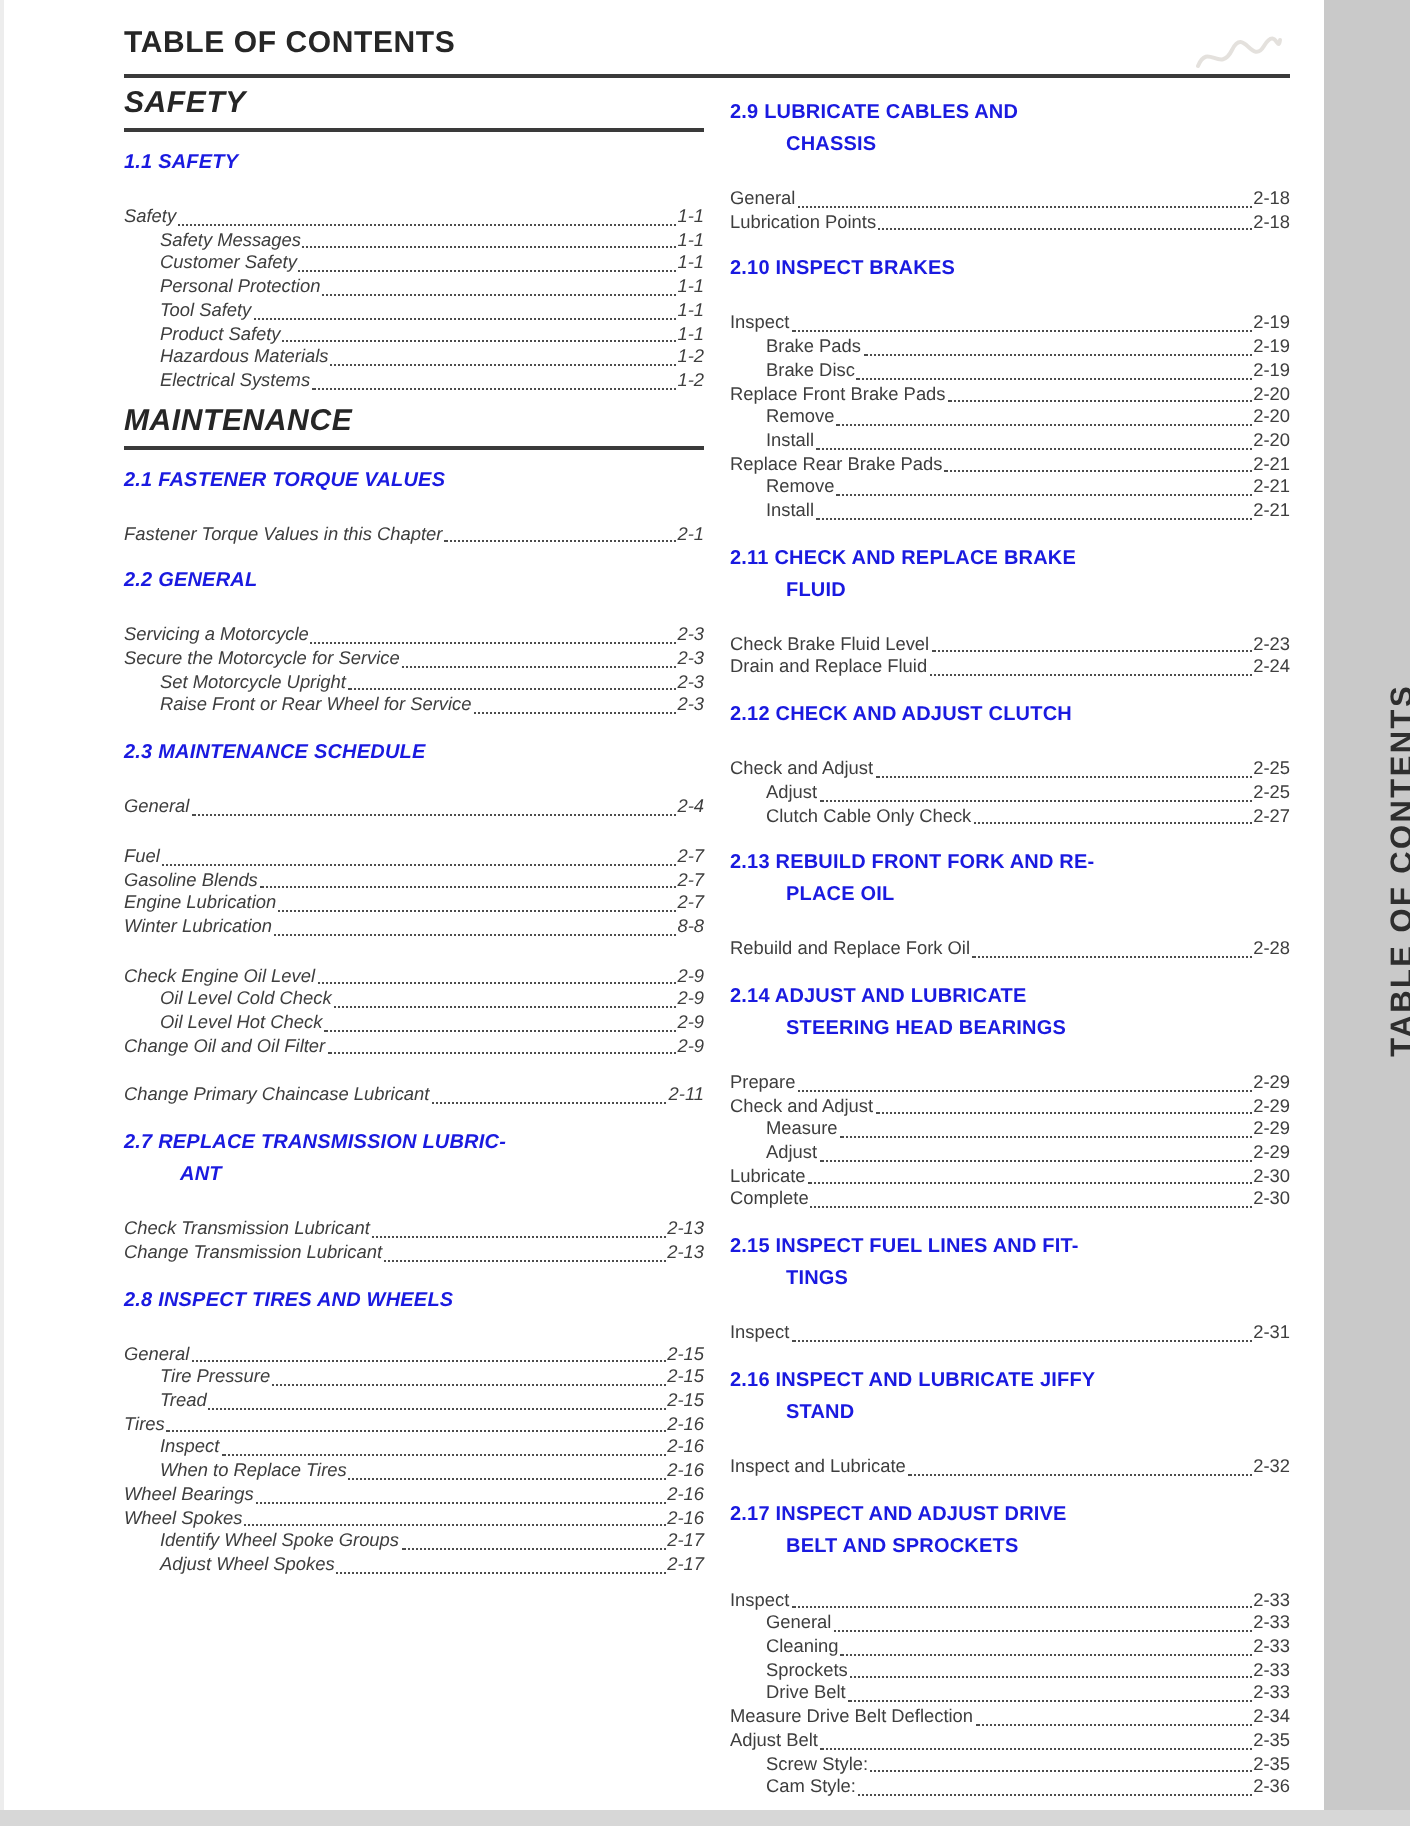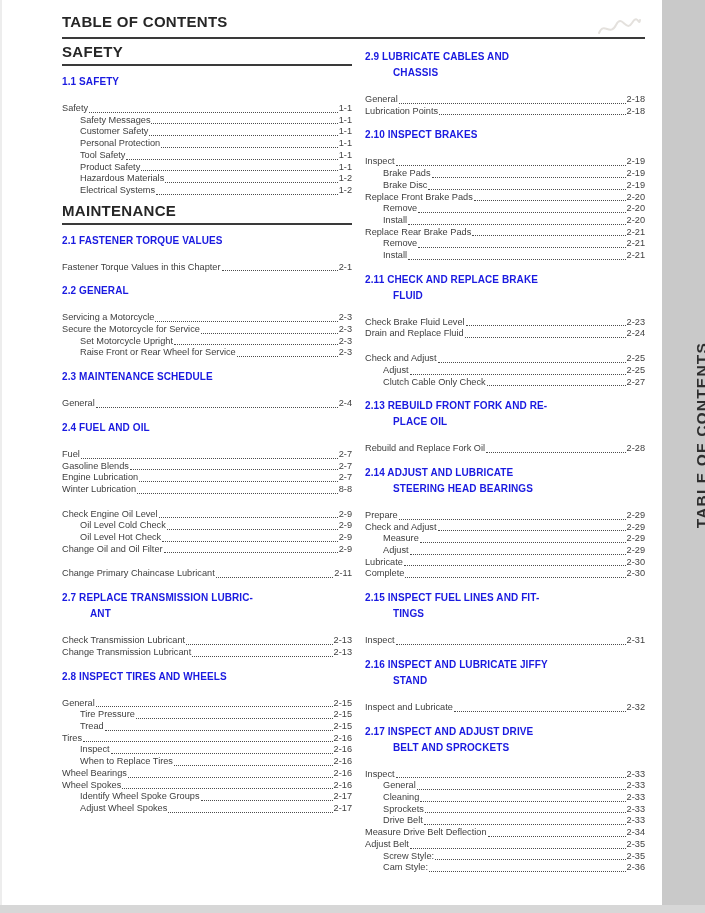--- a/index.html
+++ b/index.html
@@ -16,21 +16,21 @@
   .page{position:absolute;left:62px;top:13px;width:583px;}
 
   .doc-title{
     margin:0 0 7px 0;
     font-size:15px;font-weight:bold;color:#262626;letter-spacing:.3px;
   }
   .title-rule{border-top:2px solid #3a3a3a;height:0;margin:0 0 0 0;}
 
   .columns{display:flex;gap:13px;align-items:flex-start;}
   .col{display:block;}
-  .col-left{width:290px;flex:0 0 290px;}
+  .col-left{width:290px;flex:0 0 290px;font-style:italic;}
   .col-right{width:280px;flex:0 0 280px;}
 
   .chapter{
     font-size:15px;font-weight:bold;color:#262626;letter-spacing:.3px;
     border-bottom:2px solid #3a3a3a;
     padding:4px 0 4px 0;margin:0 0 2px 0;
   }
   .chapter + .toc-section .section-heading{margin-top:8px;}
   .chapter.later{}
 
@@ -177,21 +177,20 @@
     <h3 class="section-heading">2.3 MAINTENANCE SCHEDULE</h3>
     <div class="entries">
             <div class="entry">
     <span class="entry-label">General</span>
     <span class="dots"></span>
     <span class="entry-page">2-4</span>
   </div>
           </div>
   </section>
         <section class="toc-section">
-    <h3 class="section-heading">2.4 FUEL AND OIL</h3>
     <div class="entries">
             <div class="entry">
     <span class="entry-label">Fuel</span>
     <span class="dots"></span>
     <span class="entry-page">2-7</span>
   </div>
             <div class="entry">
     <span class="entry-label">Gasoline Blends</span>
     <span class="dots"></span>
     <span class="entry-page">2-7</span>
@@ -390,20 +389,21 @@
     <span class="entry-page">2-23</span>
   </div>
             <div class="entry">
     <span class="entry-label">Drain and Replace Fluid</span>
     <span class="dots"></span>
     <span class="entry-page">2-24</span>
   </div>
           </div>
   </section>
         <section class="toc-section">
+    <h3 class="section-heading">2.12 CHECK AND ADJUST CLUTCH</h3>
     <div class="entries">
             <div class="entry">
     <span class="entry-label">Check and Adjust</span>
     <span class="dots"></span>
     <span class="entry-page">2-25</span>
   </div>
             <div class="entry indent">
     <span class="entry-label">Adjust</span>
     <span class="dots"></span>
     <span class="entry-page">2-25</span>

